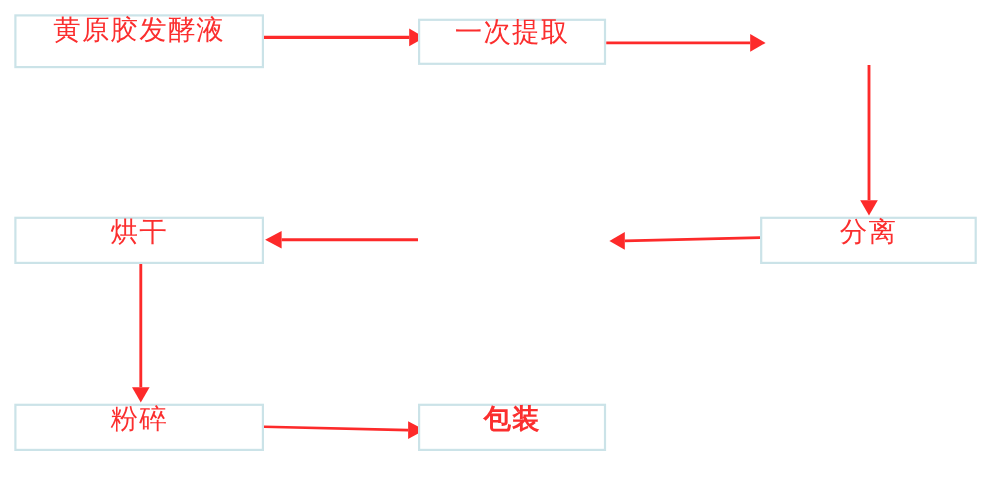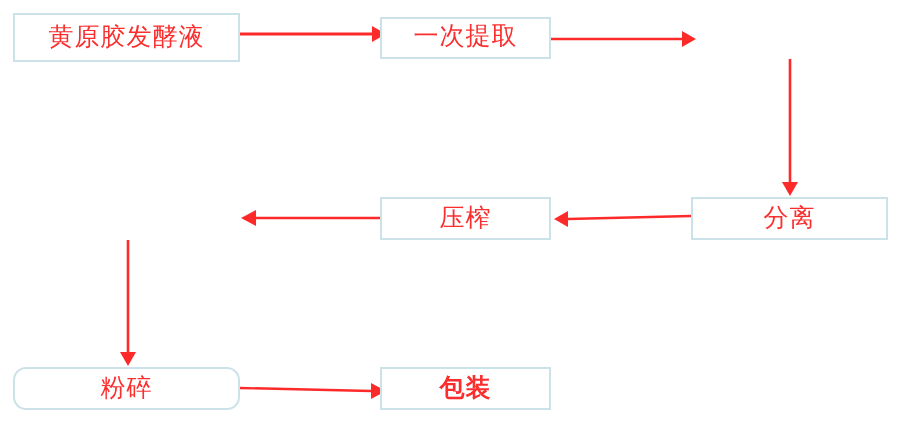--- a/index.html
+++ b/index.html
@@ -17,21 +17,20 @@
     height: 436px;
     background: #ffffff;
     overflow: hidden;
   }
   .node {
     position: absolute;
     box-sizing: border-box;
     background: #ffffff;
     border: 2px solid #cbe3e8;
     display: flex;
-    align-items: center;
     justify-content: center;
     color: #fb2e2e;
     font-size: 25px;
     line-height: 1;
     letter-spacing: 1px;
     white-space: nowrap;
     font-family: "DejaVu Serif", "Liberation Serif", serif;
     font-weight: 400;
   }
   .node-label {
@@ -92,30 +91,30 @@
 
   <div class="node" style="left:13px; top:13px; width:227px; height:49px;">
     <span class="node-label">黄原胶发酵液</span>
   </div>
 
   <div class="node" style="left:380px; top:17px; width:171px; height:42px;font-family:Liberation Mono, monospace;">
     <span class="node-label">一次提取</span>
   </div>
 
 
+  <div class="node" style="left:13px; top:197px; width:227px; height:43px;">
+    <span class="node-label">烘干</span>
+  </div>
 
-  <div class="node" style="left:380px; top:197px; width:171px; height:43px;">
-    <span class="node-label">压榨</span>
-  </div>
 
   <div class="node" style="left:691px; top:197px; width:197px; height:43px;">
     <span class="node-label">分离</span>
   </div>
 
-  <div class="node" style="left:13px; top:367px; width:227px; height:43px;border-radius:13px;">
+  <div class="node" style="left:13px; top:367px; width:227px; height:43px;">
     <span class="node-label">粉碎</span>
   </div>
 
   <div class="node" style="left:380px; top:367px; width:171px; height:43px;font-weight:bold;">
     <span class="node-label">包装</span>
   </div>
 
 </div>
 
 </body></html>

